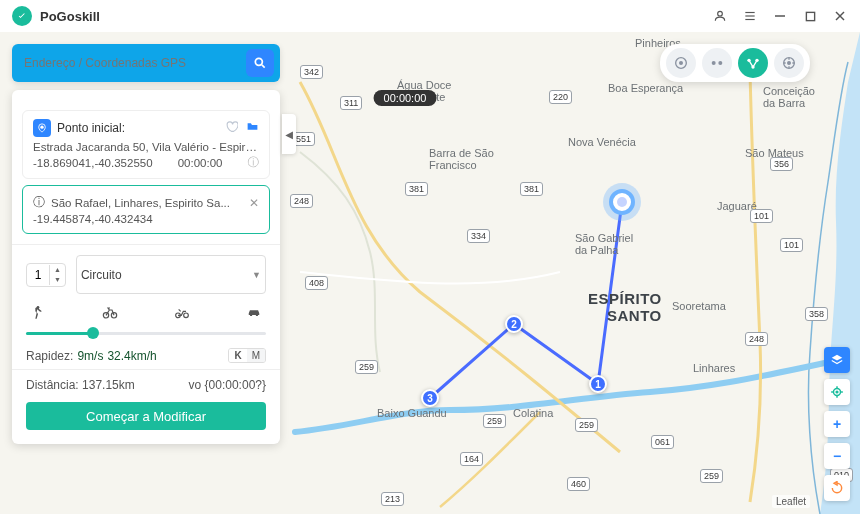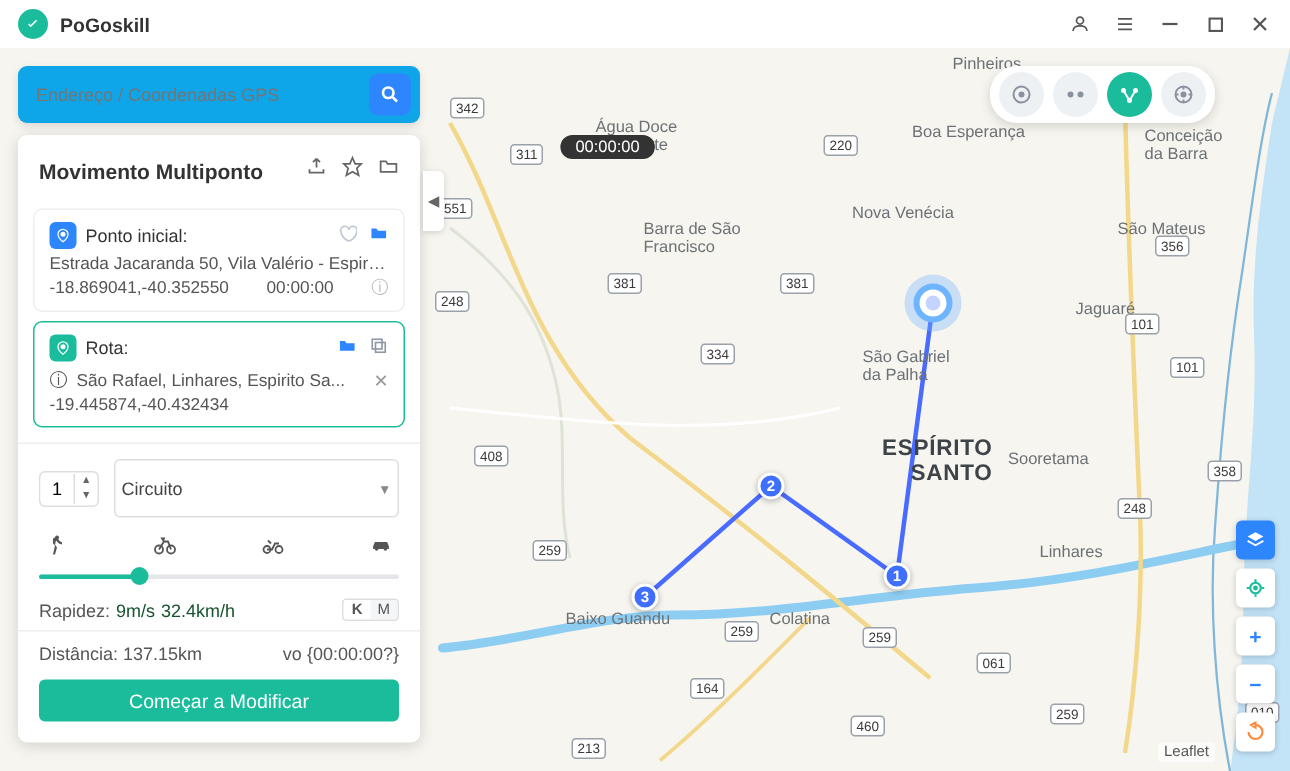--- a/index.html
+++ b/index.html
@@ -185,21 +185,21 @@
 SANTO</div>
     <div class="ml" style="left:693px;top:330px;">Linhares</div>
     <div class="ml" style="left:377px;top:375px;">Baixo Guandu</div>
     <div class="ml" style="left:513px;top:375px;">Colatina</div>
 
     
     <div class="shield" style="left:300px;top:33px;">342</div>
     <div class="shield" style="left:340px;top:64px;">311</div>
     <div class="shield" style="left:292px;top:100px;">551</div>
     <div class="shield" style="left:290px;top:162px;">248</div>
-    <div class="shield" style="left:316px;top:244px;margin-top:21px;">408</div>
+    <div class="shield" style="left:305px;top:244px;">408</div>
     <div class="shield" style="left:355px;top:328px;">259</div>
     <div class="shield" style="left:460px;top:420px;">164</div>
     <div class="shield" style="left:405px;top:150px;">381</div>
     <div class="shield" style="left:520px;top:150px;">381</div>
     <div class="shield" style="left:549px;top:58px;">220</div>
     <div class="shield" style="left:467px;top:197px;">334</div>
     <div class="shield" style="left:483px;top:382px;">259</div>
     <div class="shield" style="left:575px;top:386px;">259</div>
     <div class="shield" style="left:567px;top:445px;">460</div>
     <div class="shield" style="left:381px;top:460px;">213</div>
@@ -221,35 +221,20 @@
       <div class="search-btn">
         <svg width="14" height="14" viewBox="0 0 24 24" fill="none" stroke="#fff" stroke-width="3">
             <circle cx="10" cy="10" r="6"></circle>
             <line x1="15" y1="15" x2="20" y2="20"></line>
           </svg>
       </div>
     </div>
   </div>
 
   <div class="sidebar">
-    <div class="mm-header">
-      <div class="mm-title">Movimento Multiponto</div>
-      <div class="mm-actions">
-        <span><svg width="14" height="14" viewBox="0 0 24 24" fill="none" stroke="currentColor" stroke-width="2">
-              <path d="M12 3v10m0-10l-4 4m4-4l4 4"></path>
-              <path d="M4 15v4h16v-4"></path>
-            </svg></span>
-        <span><svg width="14" height="14" viewBox="0 0 24 24" fill="none" stroke="currentColor" stroke-width="2">
-              <polygon points="12,2 15,9 22,9 17,14 19,22 12,18 5,22 7,14 2,9 9,9"></polygon>
-            </svg></span>
-        <span><svg width="14" height="14" viewBox="0 0 24 24" fill="none" stroke="currentColor" stroke-width="2">
-              <path d="M3 6h6l2 3h10v9H3z"></path>
-            </svg></span>
-      </div>
-    </div>
 
     <div class="point-card">
       <div class="point-head">
         <div class="pin">
             <svg width="10" height="10" viewBox="0 0 24 24" fill="#fff">
               <circle cx="12" cy="10" r="4"></circle>
               <path d="M12 2a8 8 0 00-8 8c0 6 8 12 8 12s8-6 8-12a8 8 0 00-8-8z" fill="none" stroke="#fff" stroke-width="2"></path>
             </svg>
           </div>
         <span class="label">Ponto inicial:</span>
@@ -264,38 +249,20 @@
       </div>
       <div class="addr">Estrada Jacaranda 50, Vila Valério - Espirito...</div>
       <div class="coord-row">
         <span>-18.869041,-40.352550</span>
         <span>00:00:00</span>
         <span class="info-icon">ⓘ</span>
       </div>
     </div>
 
     <div class="point-card route">
-      <div class="point-head">
-        <div class="pin green">
-            <svg width="10" height="10" viewBox="0 0 24 24" fill="#fff">
-              <circle cx="12" cy="10" r="4"></circle>
-              <path d="M12 2a8 8 0 00-8 8c0 6 8 12 8 12s8-6 8-12a8 8 0 00-8-8z" fill="none" stroke="#fff" stroke-width="2"></path>
-            </svg>
-          </div>
-        <span class="label">Rota:</span>
-        <div class="icons">
-          <span class="blue"><svg width="13" height="13" viewBox="0 0 24 24" fill="currentColor">
-                <path d="M3 6h6l2 3h10v9H3z"></path>
-              </svg></span>
-          <span style="color:#8f98a5;"><svg width="13" height="13" viewBox="0 0 24 24" fill="none" stroke="currentColor" stroke-width="2">
-                <rect x="8" y="8" width="12" height="12"></rect>
-                <rect x="4" y="4" width="12" height="12"></rect>
-              </svg></span>
-        </div>
-      </div>
       <div class="route-addr-row">
         <span style="color:#555;">ⓘ</span>
         <span class="addr" style="flex:1;">São Rafael, Linhares, Espirito Sa...</span>
         <span class="rm">✕</span>
       </div>
       <div class="coord-row">
         <span>-19.445874,-40.432434</span>
         <span></span>
           <span></span>
       </div>

